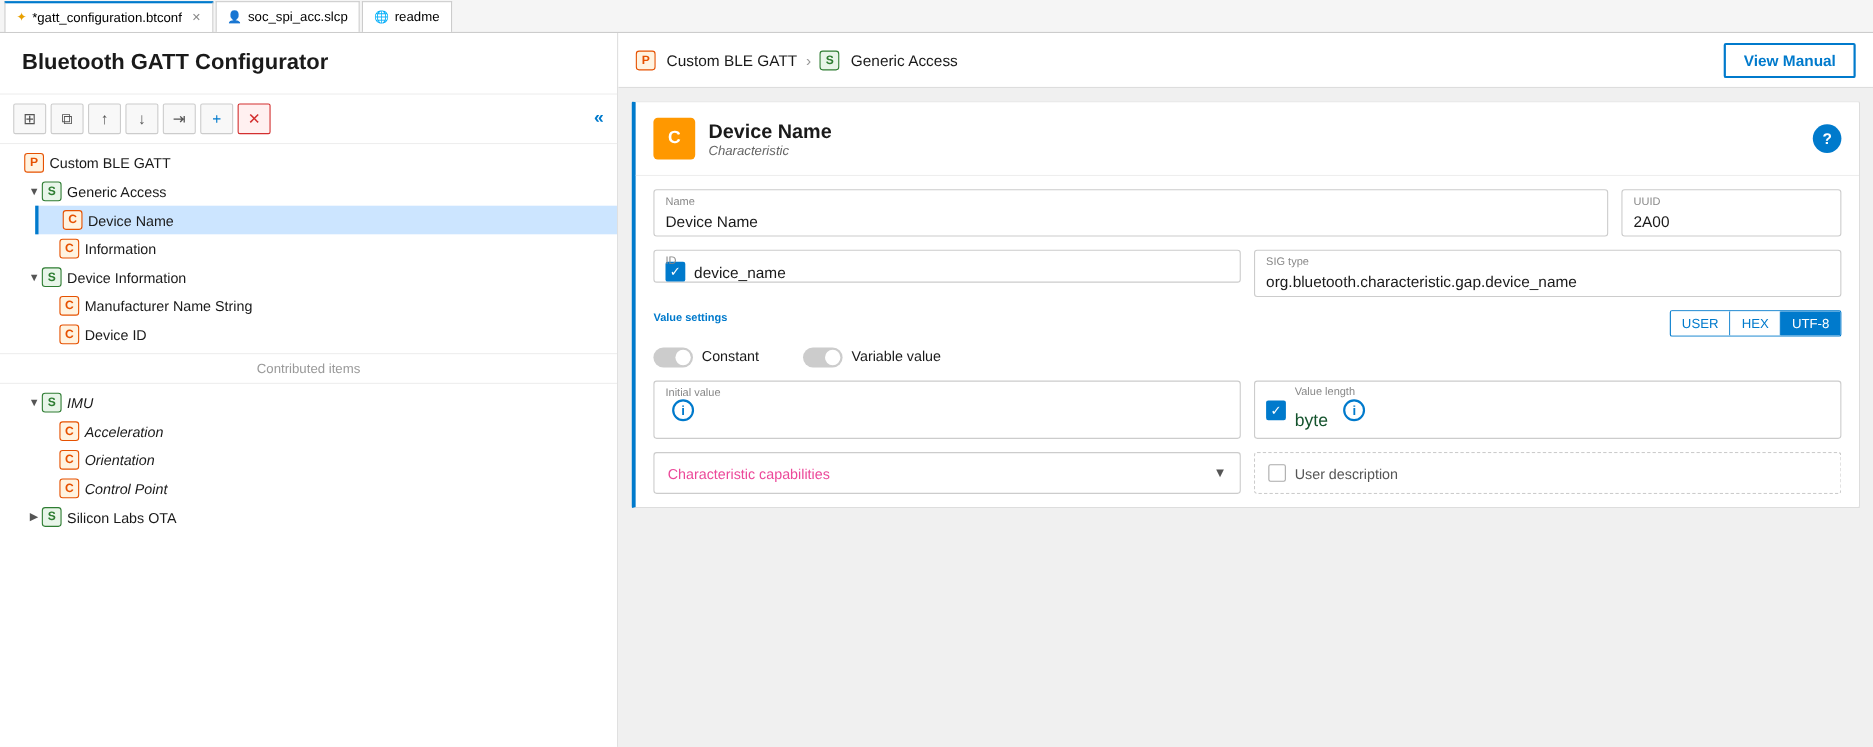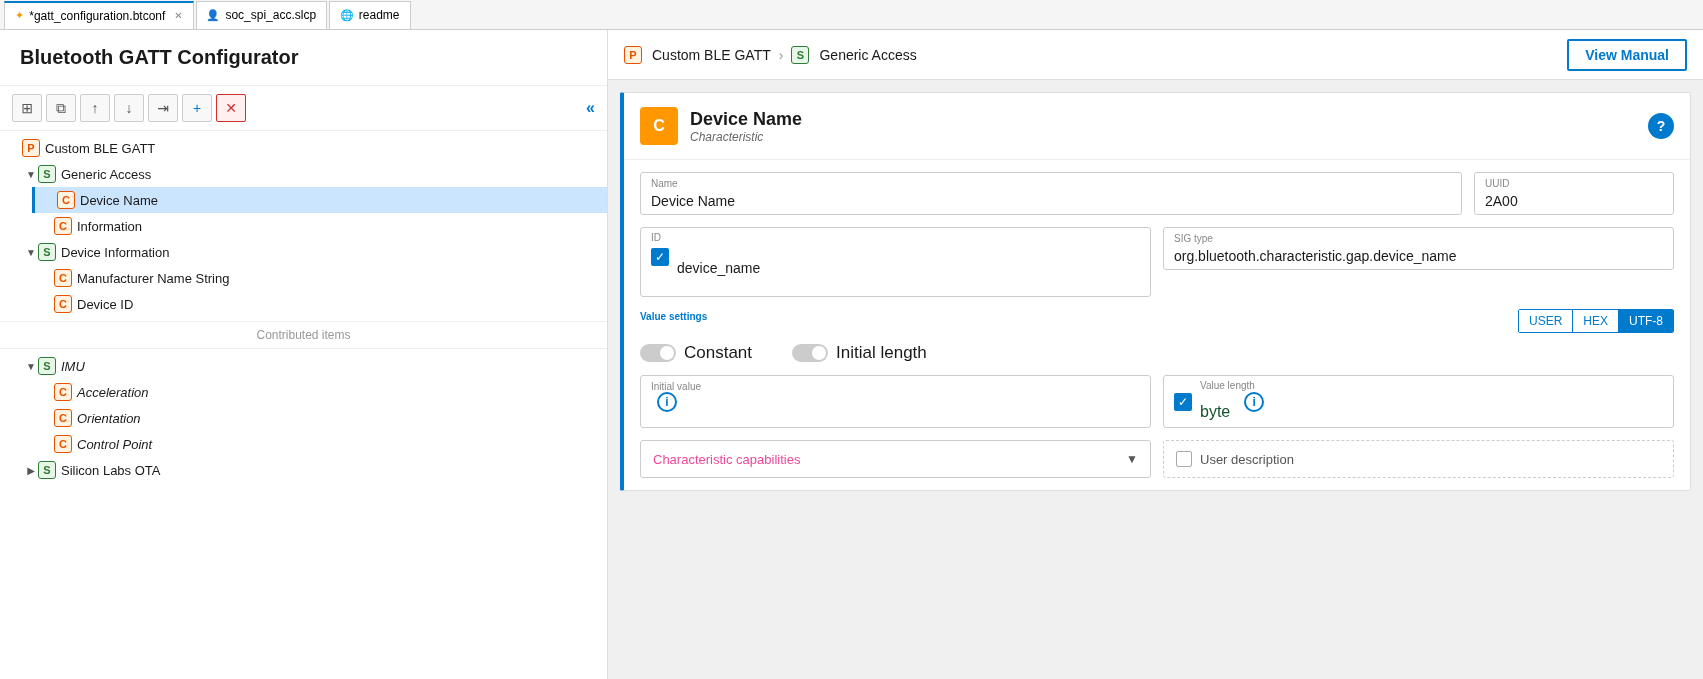--- a/index.html
+++ b/index.html
@@ -43,21 +43,21 @@
     .tab .tab-icon.green { color: #4caf50; }
 
     
     .main-layout {
       display: flex;
       height: calc(100vh - 30px);
     }
 
     
     .left-panel {
-      width: 608px;
+      width: 562px;
       background: #fff;
       border-right: 1px solid #ddd;
       display: flex;
       flex-direction: column;
       flex-shrink: 0;
     }
 
     .left-header {
       padding: 16px 20px;
       border-bottom: 1px solid #eee;
@@ -294,23 +294,23 @@
       outline: none;
       font-size: 14px;
       padding: 20px 0 5px 0;
       background: transparent;
       color: #1a1a1a;
     }
 
     .form-field-with-checkbox {
       border: 1px solid #ccc;
       border-radius: 3px;
-      padding: 20px 10px;
-      display: flex;
-      align-items: flex-start;
+      padding: 0 10px;
+      display: flex;
+      align-items: flex-end;
       gap: 8px;
       position: relative;
     }
     .form-field-with-checkbox label {
       font-size: 10px;
       color: #888;
       position: absolute;
       top: 4px;
       left: 10px;
     }
@@ -371,23 +371,23 @@
     .format-btn.active { background: #007acc; color: #fff; }
 
     .toggles-row {
       display: flex;
       gap: 40px;
       margin-bottom: 12px;
     }
 
     .toggle-item {
       display: flex;
-      align-items: center;
+      align-items: flex-start;
       gap: 8px;
-      font-size: 17px;
+      font-size: 13px;
       color: #1a1a1a;
     }
 
     .toggle {
       width: 36px;
       height: 18px;
       background: #ccc;
       border-radius: 9px;
       position: relative;
       cursor: pointer;
@@ -721,21 +721,21 @@
               </div>
             </div>
 
             <div class="toggles-row">
               <div class="toggle-item">
                 <div class="toggle"></div>
                 <span>Constant</span>
               </div>
               <div class="toggle-item">
                 <div class="toggle"></div>
-                <span>Initial length</span>
+                <span>Variable value</span>
               </div>
             </div>
 
             <div class="initial-value-row">
               <div class="form-field-with-info">
                 <label>Initial value</label>
                 <div class="info-icon">i</div>
               </div>
               <div class="value-length-field">
                 <div class="checkbox-blue">✓</div>

